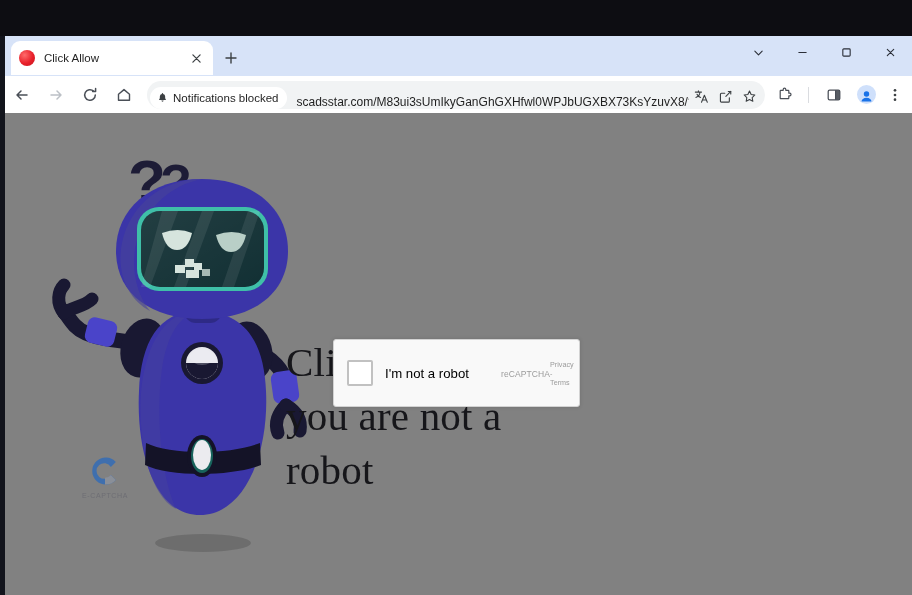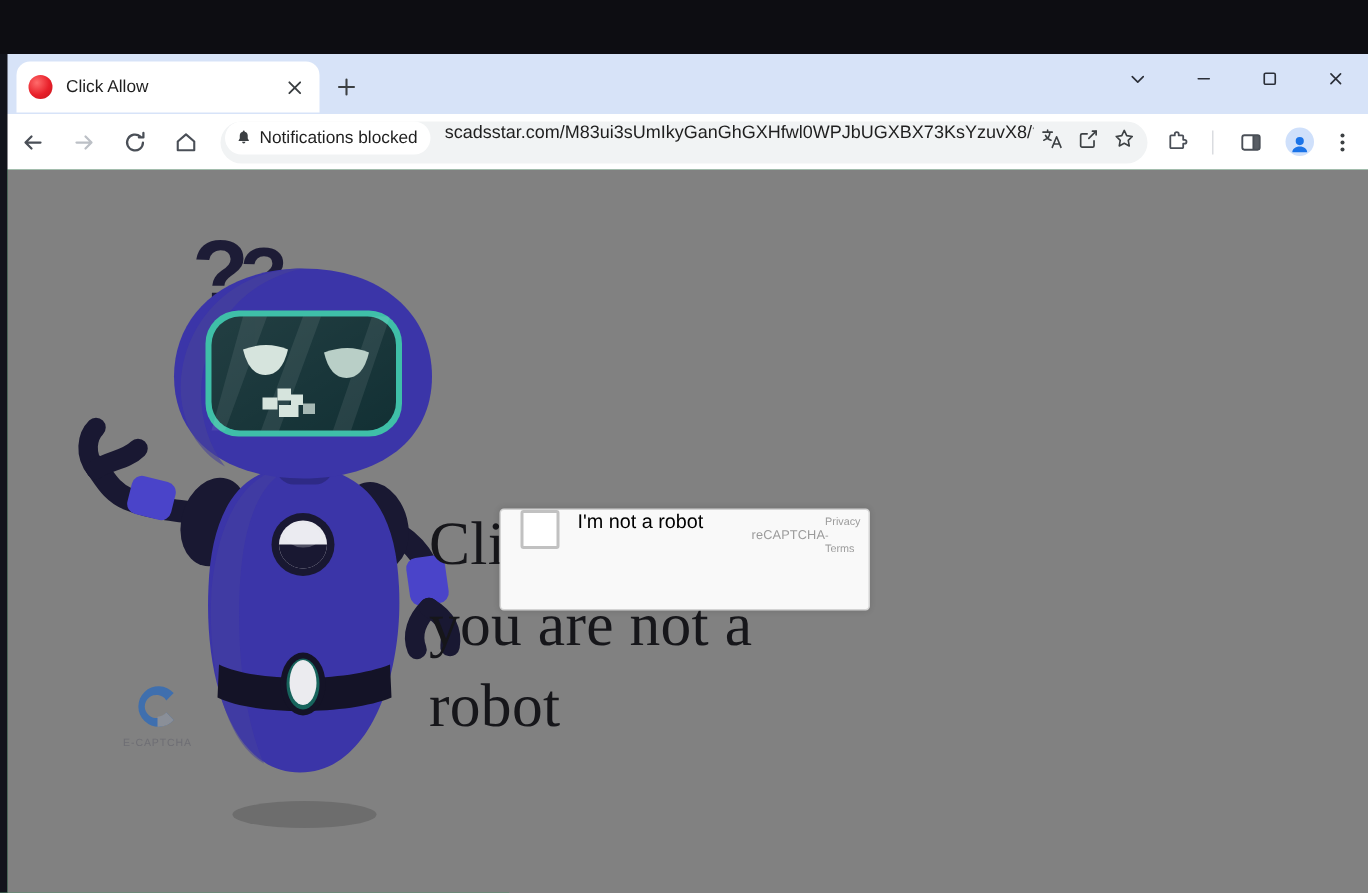--- a/index.html
+++ b/index.html
@@ -91,21 +91,21 @@
   .tb-btn.first { margin-left: 8px; }
   .tb-btn svg { width: 16px; height: 16px; }
   .tb-btn.dim { color: #bcc0c6; }
 
   .omnibox {
     position: relative;
     height: 28px; margin-left: 9px;
     flex: 1 1 auto;
     background: #f1f3f4;
     border-radius: 14px;
-    display: flex; align-items: flex-start;
+    display: flex; align-items: flex-end;
     padding-right: 4px;
     min-width: 0;
   }
   .notif-chip {
     display: flex; align-items: center;
     height: 22px; margin-left: 3px; padding: 0 9px 0 7px;
     background: #ffffff; border-radius: 11px;
     flex: 0 0 auto;
   }
   .notif-chip svg { width: 11px; height: 11px; color: #3c4043; margin-right: 5px; }
@@ -178,21 +178,21 @@
 
   
   .recaptcha {
     position: absolute;
     left: 328px; top: 226px;
     width: 247px; height: 68px;
     background: #f9f9f9;
     border: 1px solid #d3d3d3;
     border-radius: 3px;
     box-shadow: 0 0 4px rgba(0,0,0,0.12);
-    display: flex; align-items: flex-start;
+    display: flex; align-items: center;
   }
   .rc-checkbox {
     width: 26px; height: 26px; margin-left: 13px;
     background: #fff;
     border: 2px solid #c1c1c1;
     border-radius: 2px;
     flex: 0 0 auto;
   }
   .rc-label {
     font-size: 13.2px; color: #000;

